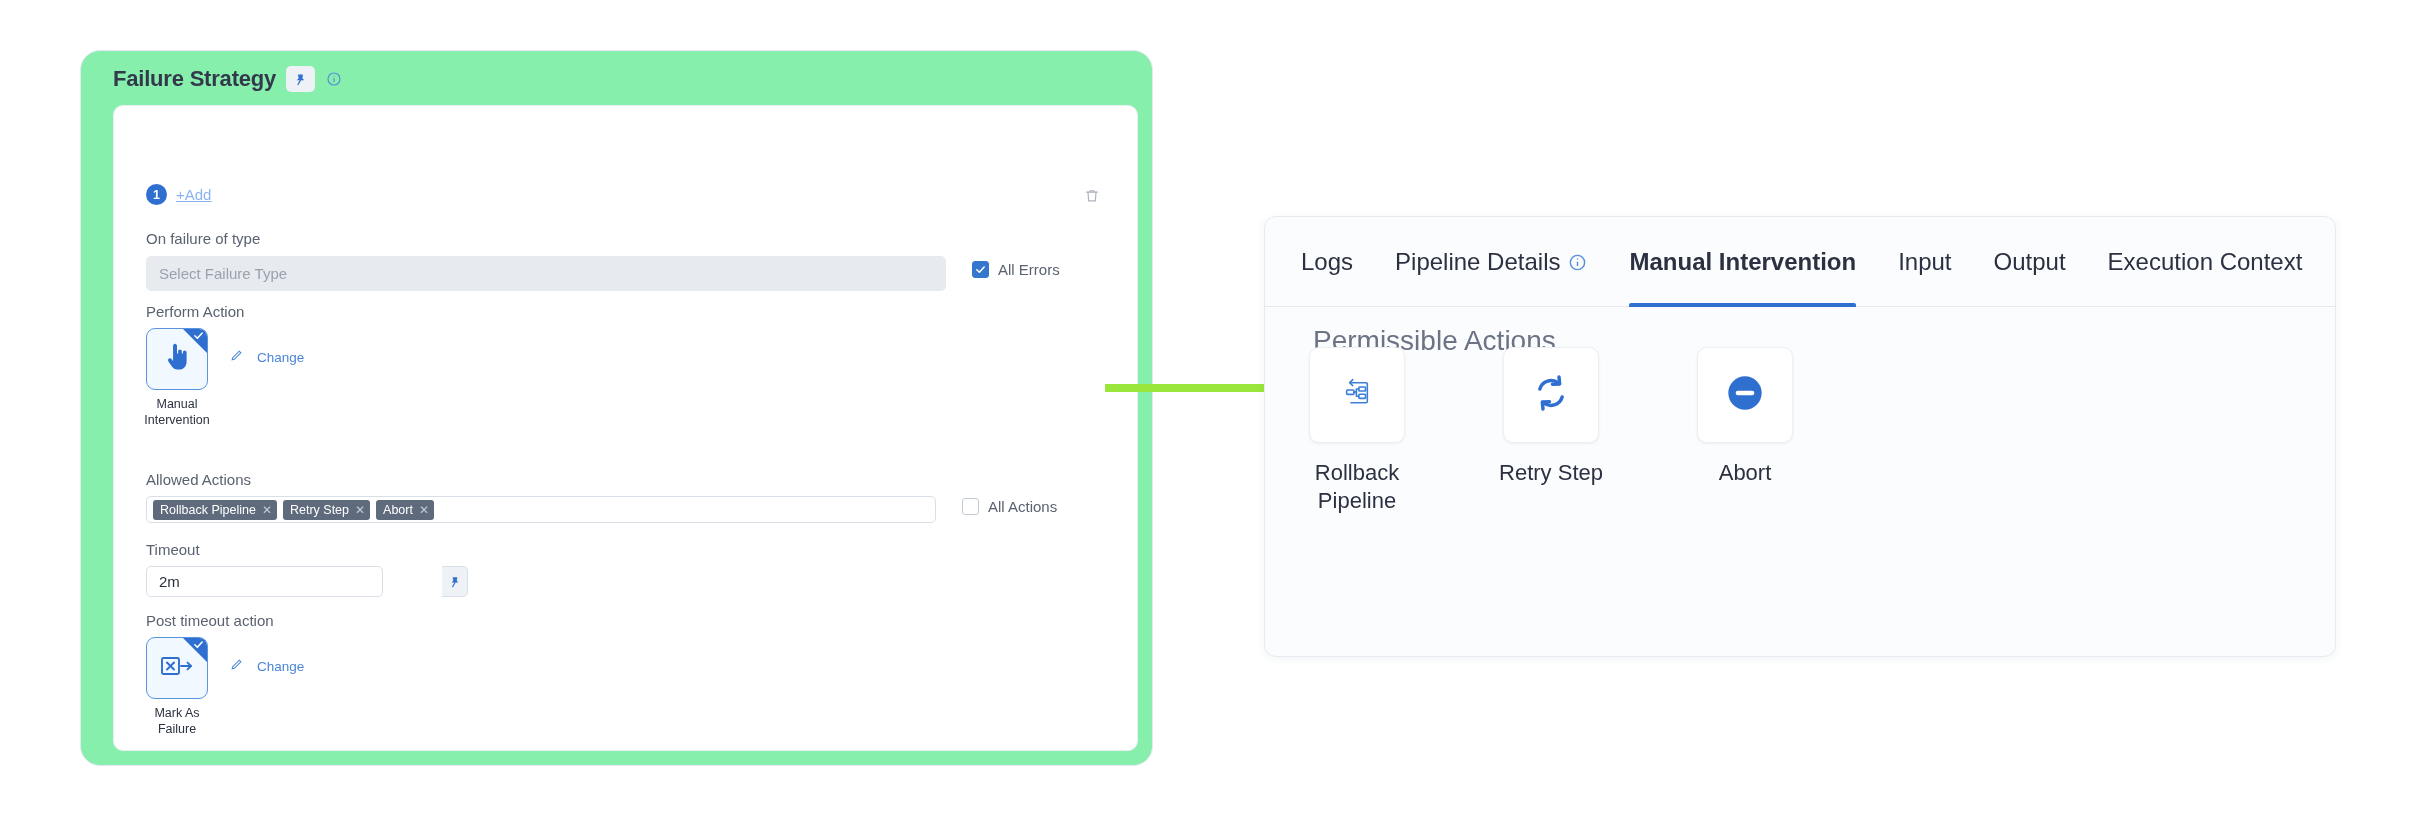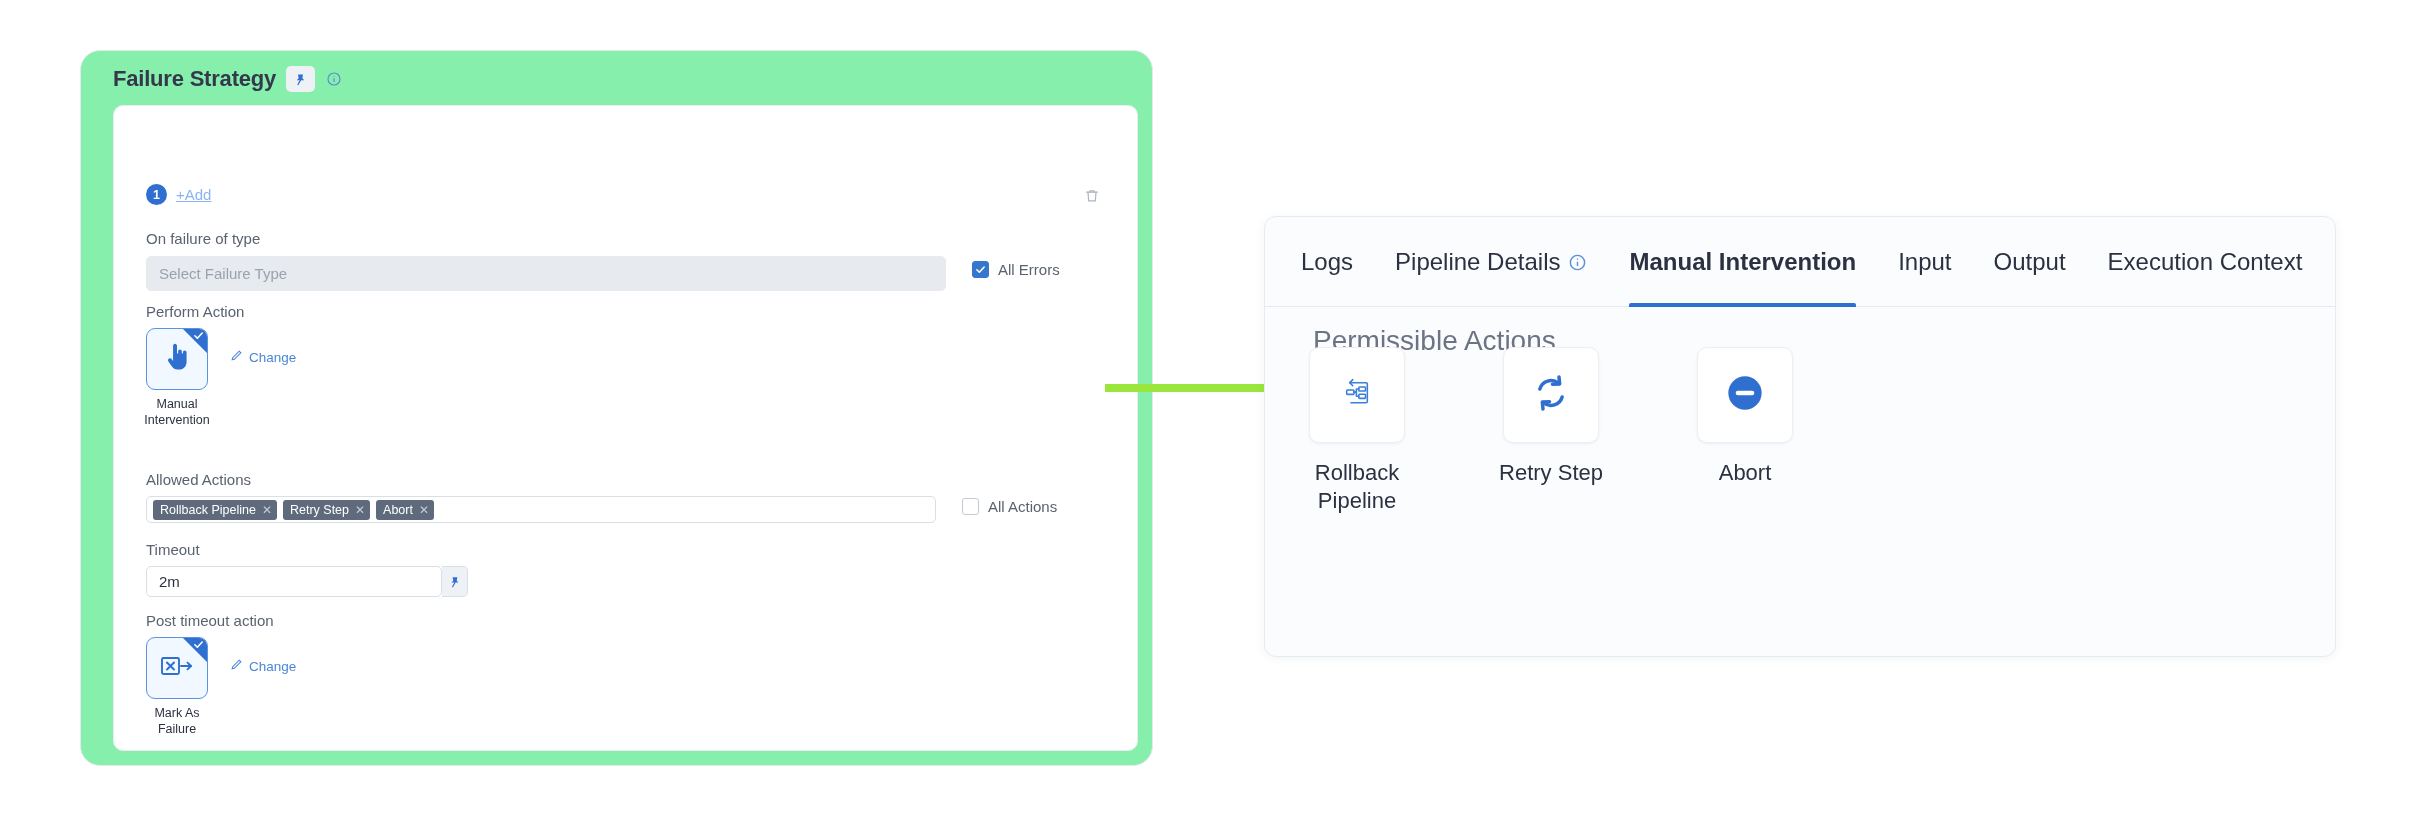--- a/index.html
+++ b/index.html
@@ -233,21 +233,21 @@
     font-size: 12.5px;
     color: #2b3140;
     text-align: center;
     line-height: 1.25;
     width: 90px;
   }
   .change-link {
     position: absolute;
     display: flex;
     align-items: center;
-    gap: 6px;
+    gap: 14px;
     font-size: 13.5px;
     color: #4a86d8;
     text-align: center;
   }
   .pin-attach {
     position: absolute;
     width: 26px;
     height: 31px;
     background: #eef1f5;
     border: 1px solid #d9dfe6;
@@ -458,21 +458,21 @@
           <span>Abort</span>
           <span class="x">✕</span>
         </span>
       </div>
       <div class="cb-row" style="left:848px; top:392px;">
         <span class="cb unchecked"></span>
         <span class="cb-label">All Actions</span>
       </div>
 
       <div class="field-label" style="top:435px;">Timeout</div>
-      <div class="ctrl-input input-white" style="top:460px; width:296px; height:31px;">
+      <div class="ctrl-input input-white" style="top:460px; width:237px; height:31px;">
         <span>2m</span>
       </div>
       <div class="pin-attach" style="left:328px; top:460px;">
         <svg width="14" height="14" viewBox="0 0 24 24" fill="none" stroke="#2f6fd0" stroke-width="2" stroke-linecap="round">
           <path d="M9 4h7l-1 6 3 3H6l3-3-1-6z" fill="#2f6fd0" stroke="none"></path>
           <line x1="12" y1="13" x2="8" y2="20"></line>
         </svg>
       </div>
 
       <div class="field-label" style="top:506px;">Post timeout action</div>

